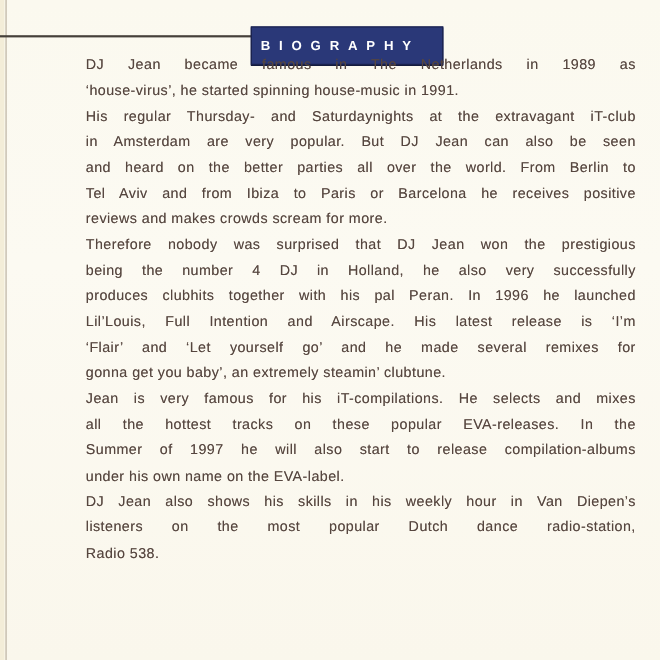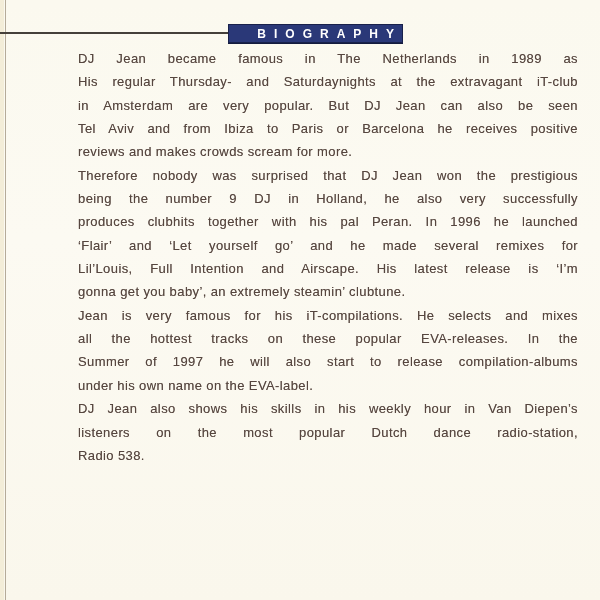--- a/index.html
+++ b/index.html
@@ -36,27 +36,27 @@
     top: 32px;
     width: 230px;
     height: 2px;
     background: #45403a;
   }
   .header-box {
     position: absolute;
     left: 228px;
     top: 24px;
     width: 175px;
-    height: 19px;
+    height: 35px;
     box-sizing: border-box;
     border: 1px solid #19214b;
     box-shadow: 0 1px 0 #141b3e;
     display: flex;
     align-items: center;
-    justify-content: flex-end;
+    justify-content: flex-start;
   }
   .header-title {
     color: #ffffff;
     font-size: 12px;
     font-weight: 700;
     letter-spacing: 8px;
     text-indent: 8px;
     white-space: nowrap;
     line-height: 1;
     transform: translateY(-0.5px);
@@ -88,29 +88,31 @@
 
 <div class="page" style="color: rgb(86, 70, 63);">
   <div class="edge-strip"></div>
   <div class="fold-line"></div>
   <div class="header-rule" style="background: rgb(69, 64, 58);"></div>
   <div class="header-box" style="background: rgb(42, 56, 120); border-color: rgb(25, 33, 75);">
     <span class="header-title" style="color: rgb(255, 255, 255);">BIOGRAPHY</span>
   </div>
   <div class="bio-text" style="color: rgb(86, 70, 63);">
       <div class="line">DJ Jean became famous in The Netherlands in 1989 as</div>
+      <div class="line last">‘house-virus’, he started spinning house-music in 1991.</div>
       <div class="line">His regular Thursday- and Saturdaynights at the extravagant iT-club</div>
       <div class="line">in Amsterdam are very popular. But DJ Jean can also be seen</div>
+      <div class="line">and heard on the better parties all over the world. From Berlin to</div>
       <div class="line">Tel Aviv and from Ibiza to Paris or Barcelona he receives positive</div>
       <div class="line last">reviews and makes crowds scream for more.</div>
       <div class="line">Therefore nobody was surprised that DJ Jean won the prestigious</div>
-      <div class="line">being the number 9 DJ in Holland, he also very successfully</div>
+      <div class="line">being the number 4 DJ in Holland, he also very successfully</div>
       <div class="line">produces clubhits together with his pal Peran. In 1996 he launched</div>
+      <div class="line">Lil’Louis, Full Intention and Airscape. His latest release is ‘I’m</div>
       <div class="line">‘Flair’ and ‘Let yourself go’ and he made several remixes for</div>
-      <div class="line">Lil’Louis, Full Intention and Airscape. His latest release is ‘I’m</div>
       <div class="line last">gonna get you baby’, an extremely steamin’ clubtune.</div>
       <div class="line">Jean is very famous for his iT-compilations. He selects and mixes</div>
       <div class="line">all the hottest tracks on these popular EVA-releases. In the</div>
       <div class="line">Summer of 1997 he will also start to release compilation-albums</div>
       <div class="line last">under his own name on the EVA-label.</div>
       <div class="line">DJ Jean also shows his skills in his weekly hour in Van Diepen’s</div>
       <div class="line">listeners on the most popular Dutch dance radio-station,</div>
       <div class="line last">Radio 538.</div>
     </div>
 </div>

